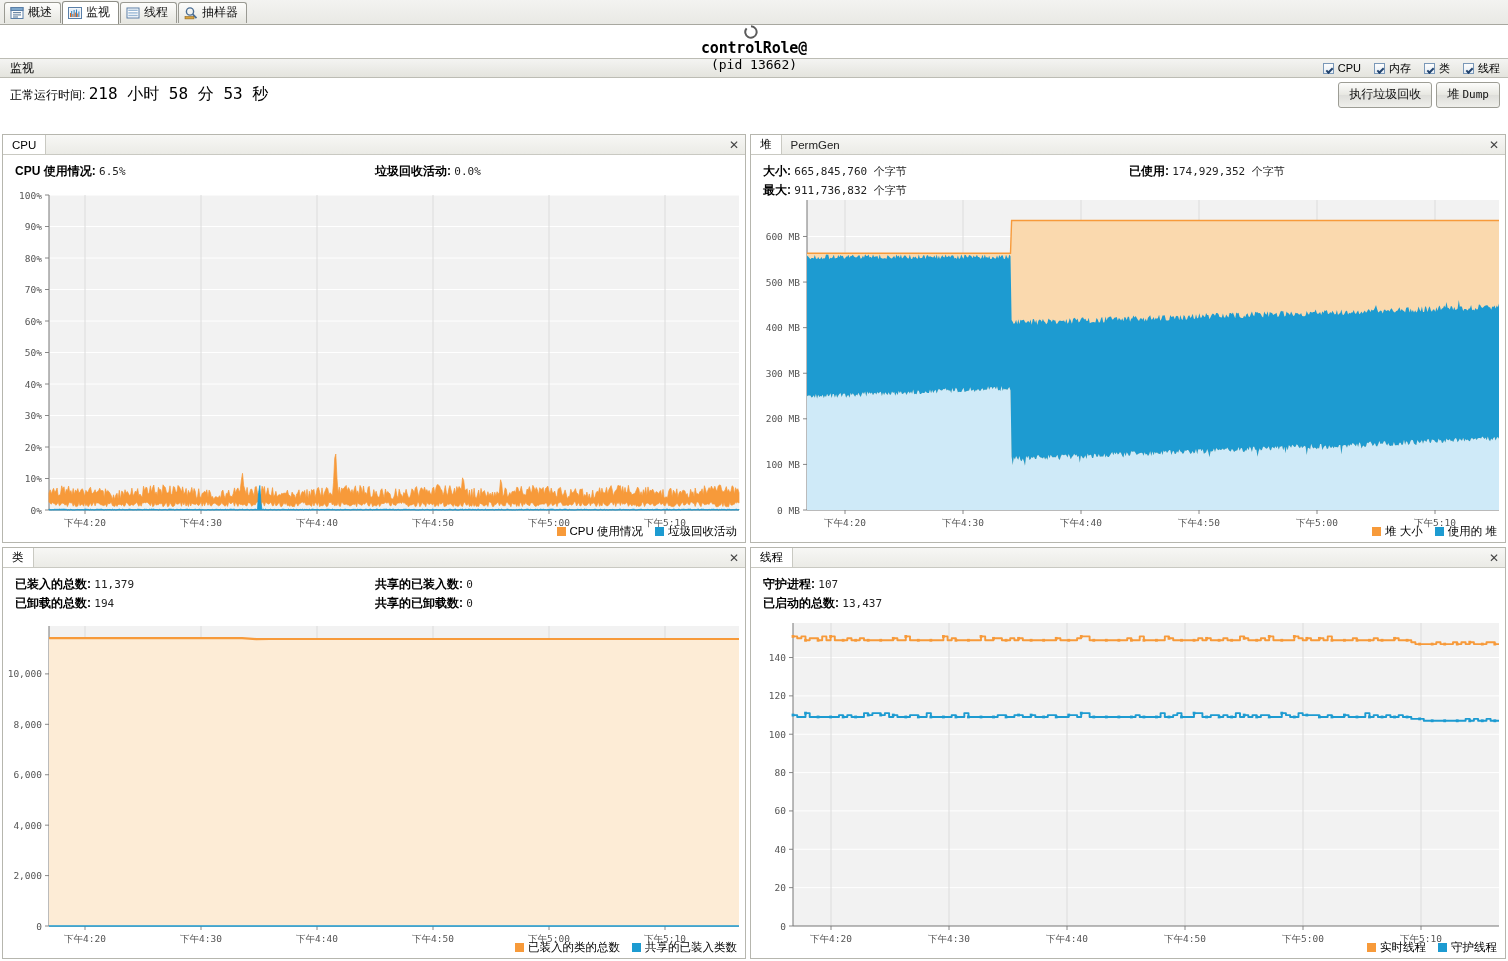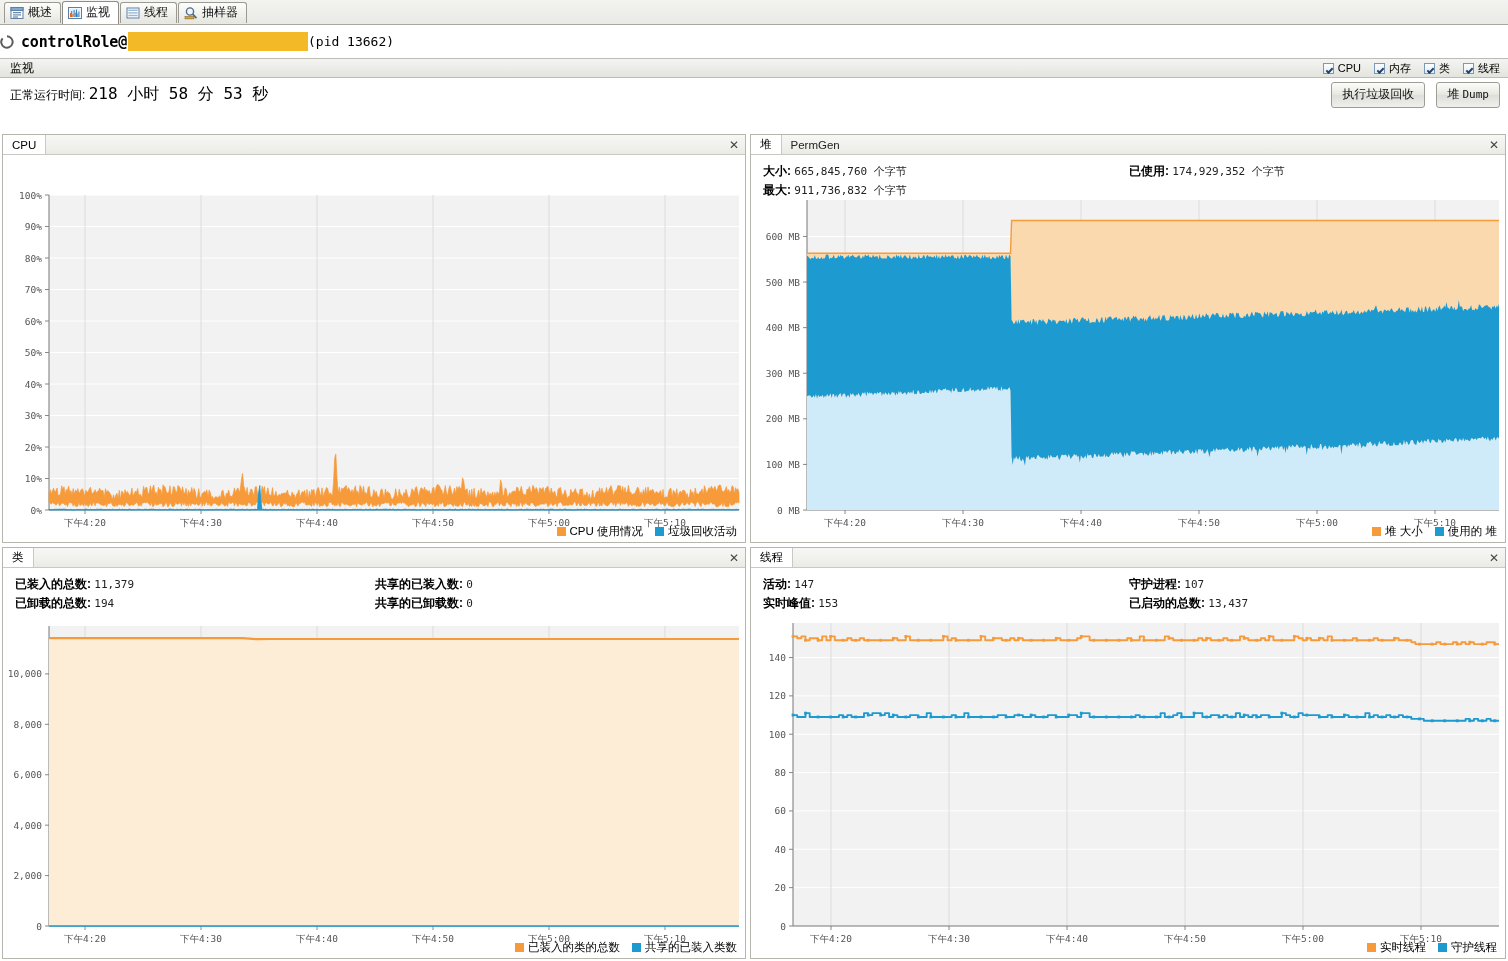--- a/index.html
+++ b/index.html
@@ -50,20 +50,21 @@
   }
   .tabicon { width: 14px; height: 14px; display: block; flex: none; }
 
   
   #header {
     height: 33px;
     display: flex;
     align-items: center;
     background: #ffffff;
     box-sizing: border-box;
+    flex-direction: column;
   }
   #spinner {
     width: 14px; height: 14px;
     margin-right: 7px;
     flex: none;
   }
   #proc-title {
     font-family: "DejaVu Sans Mono", monospace;
     font-size: 15px;
     font-weight: bold;
@@ -121,21 +122,21 @@
     display: flex;
     align-items: center;
     justify-content: space-between;
     padding: 0 8px 0 10px;
     box-sizing: border-box;
     background: #ffffff;
   }
   #uptime-text { font-size: 12px; }
   #uptime-text b { font-weight: normal; }
   #uptime-val { font-family: "DejaVu Sans Mono", monospace; font-size: 16px; }
-  #actionbtns { display: flex; gap: 11px; }
+  #actionbtns { display: flex; gap: 4px; }
   .btn {
     border: 1px solid #9d9d95;
     border-radius: 3px;
     background: linear-gradient(to bottom, #fcfcfb 0%, #e7e7e1 50%, #dededa 51%, #efefeb 100%);
     padding: 3px 10px 4px;
     font-size: 12px;
     color: #111;
     cursor: default;
     white-space: nowrap;
   }
@@ -311,20 +312,34 @@
 
 <div id="grid">
 
   <div class="panel">
     <div class="panel-head">
       <div class="ptab">CPU</div>
       <div class="ptab-spacer"></div>
       <div class="pclose">✕</div>
     </div>
     <div class="panel-body">
+      <div class="stats">
+        <div class="col">
+          <div class="line">
+            <b>CPU 使用情况:</b>
+            <span class="v">6.5%</span>
+          </div>
+        </div>
+        <div class="col">
+          <div class="line">
+            <b>垃圾回收活动:</b>
+            <span class="v">0.0%</span>
+          </div>
+        </div>
+      </div>
       <div class="chartwrap">
         <svg id="svg-cpu" width="744" height="355" viewBox="0 0 744 355">
             <rect x="46" y="8" width="690" height="315" fill="#f2f2f2"></rect>
             <line x1="42" y1="323" x2="46" y2="323" stroke="#888" stroke-width="1"></line>
             <line x1="46" y1="291.5" x2="736" y2="291.5" stroke="#ffffff" stroke-width="1"></line>
             <line x1="42" y1="291.5" x2="46" y2="291.5" stroke="#888" stroke-width="1"></line>
             <line x1="46" y1="260" x2="736" y2="260" stroke="#ffffff" stroke-width="1"></line>
             <line x1="42" y1="260" x2="46" y2="260" stroke="#888" stroke-width="1"></line>
             <line x1="46" y1="228.5" x2="736" y2="228.5" stroke="#ffffff" stroke-width="1"></line>
             <line x1="42" y1="228.5" x2="46" y2="228.5" stroke="#888" stroke-width="1"></line>
@@ -566,30 +581,20 @@
   </div>
 
   <div class="panel">
     <div class="panel-head">
       <div class="ptab">线程</div>
       <div class="ptab-spacer"></div>
       <div class="pclose">✕</div>
     </div>
     <div class="panel-body">
       <div class="stats">
-        <div class="col">
-          <div class="line">
-            <b>活动:</b>
-            <span class="v">147</span>
-          </div>
-          <div class="line">
-            <b>实时峰值:</b>
-            <span class="v">153</span>
-          </div>
-        </div>
         <div class="col">
           <div class="line">
             <b>守护进程:</b>
             <span class="v">107</span>
           </div>
           <div class="line">
             <b>已启动的总数:</b>
             <span class="v">13,437</span>
           </div>
         </div>

